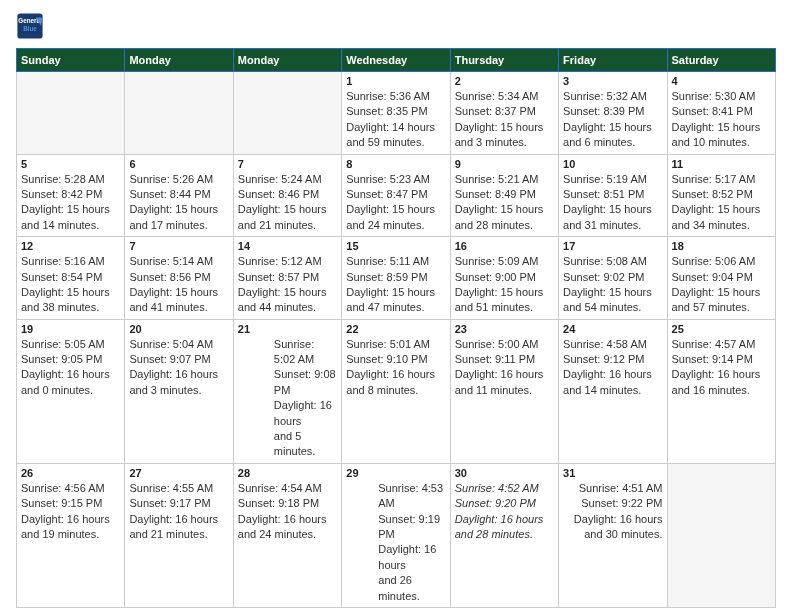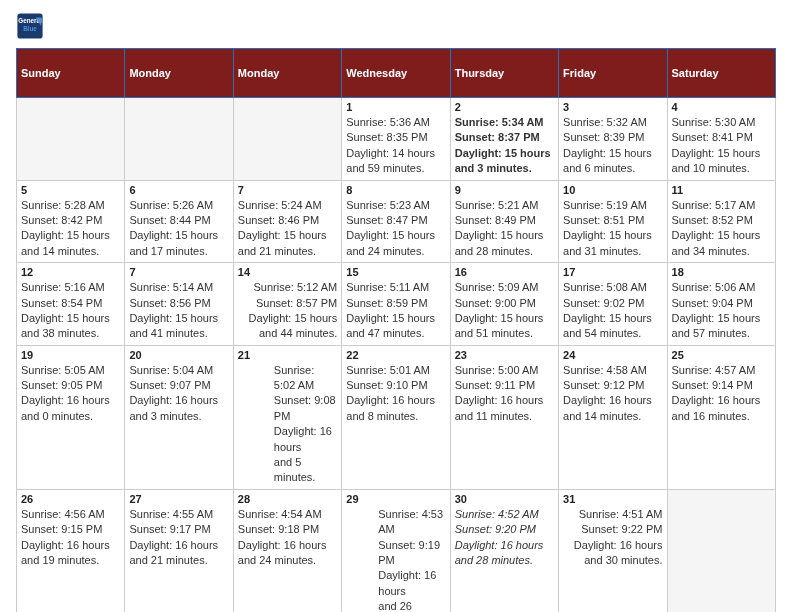--- a/index.html
+++ b/index.html
@@ -45,25 +45,25 @@
       color: #333;
     }
     .calendar {
       flex: 1;
       border: 1px solid #ccc;
       border-collapse: collapse;
       width: 100%;
       table-layout: fixed;
     }
     .calendar th {
-      background-color: #7f1d1d;
+      background-color: #14532d;
       color: #fff;
       font-size: 11px;
       font-weight: bold;
-      padding: 18px 4px;
+      padding: 5px 4px;
       text-align: left;
       border: 1px solid #2a6ebb;
     }
     .calendar td {
       border: 1px solid #ccc;
       vertical-align: top;
       padding: 3px 4px;
       font-size: 9.5px;
       color: #333;
       background: #fff;
@@ -123,21 +123,21 @@
           <td class="empty"></td>
           <td>
             <span class="day-number">1</span>
             <div class="day-info" style="white-space: pre-line;">Sunrise: 5:36 AM
 Sunset: 8:35 PM
 Daylight: 14 hours
 and 59 minutes.</div>
           </td>
           <td>
             <span class="day-number">2</span>
-            <div class="day-info" style="white-space: pre-line; font-weight: bold;">Sunrise: 5:34 AM
+            <div class="day-info" style="white-space: pre-line;">Sunrise: 5:34 AM
 Sunset: 8:37 PM
 Daylight: 15 hours
 and 3 minutes.</div>
           </td>
           <td>
             <span class="day-number">3</span>
             <div class="day-info" style="white-space: pre-line;">Sunrise: 5:32 AM
 Sunset: 8:39 PM
 Daylight: 15 hours
 and 6 minutes.</div>
@@ -211,21 +211,21 @@
           </td>
           <td>
             <span class="day-number">7</span>
             <div class="day-info" style="white-space: pre-line;">Sunrise: 5:14 AM
 Sunset: 8:56 PM
 Daylight: 15 hours
 and 41 minutes.</div>
           </td>
           <td>
             <span class="day-number">14</span>
-            <div class="day-info" style="white-space: pre-line; text-align: right;">Sunrise: 5:12 AM
+            <div class="day-info" style="white-space: pre-line;">Sunrise: 5:12 AM
 Sunset: 8:57 PM
 Daylight: 15 hours
 and 44 minutes.</div>
           </td>
           <td>
             <span class="day-number">15</span>
             <div class="day-info" style="white-space: pre-line;">Sunrise: 5:11 AM
 Sunset: 8:59 PM
 Daylight: 15 hours
 and 47 minutes.</div>

